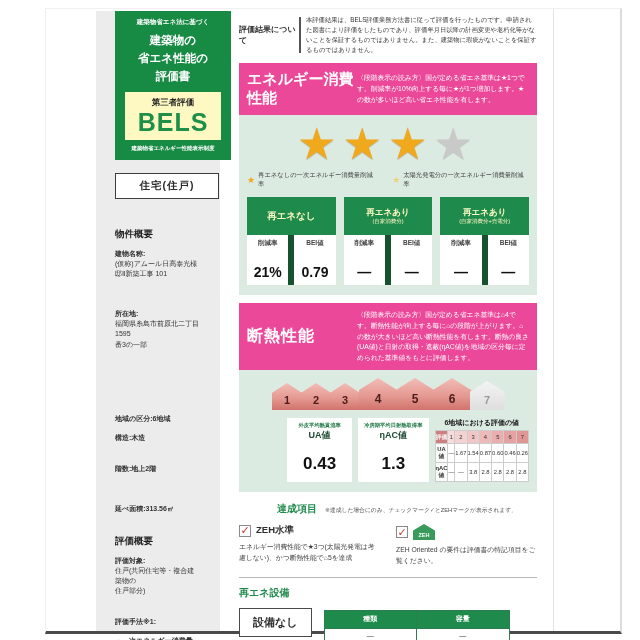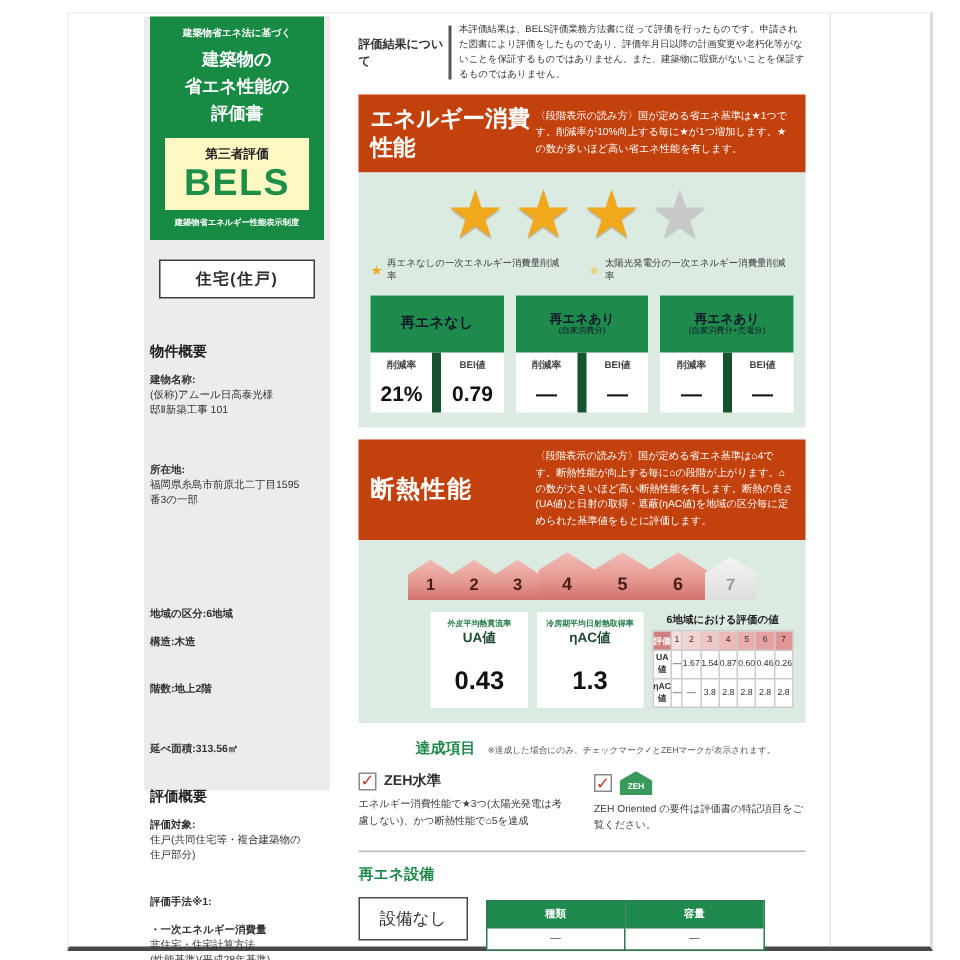--- a/index.html
+++ b/index.html
@@ -1,21 +1,21 @@
 <!DOCTYPE html>
 <html><head>
 <meta charset="utf-8">
 <style>
   * { margin:0; padding:0; box-sizing:border-box; }
   html,body { width:640px; height:640px; background:#ffffff; font-family:"Liberation Sans","DejaVu Sans",sans-serif; color:#222; overflow:hidden; }
   .photo { position:absolute; left:45px; top:8px; width:577px; height:626px; background:#fff; border:1px solid #f0f0f0; border-right:2px solid #dcdcdc; border-bottom:3px solid #4a4a4a; }
   .sheet-edge { position:absolute; left:507px; top:0; width:1px; height:100%; background:#e3e3e3; }
 
   
-  .sidebar { position:absolute; left:50px; top:2px; width:124px; height:516px; background:#ececec; padding:0 4px; }
+  .sidebar { position:absolute; left:50px; top:2px; width:124px; height:620px; background:#ececec; padding:0 19px; }
   .cert { background:#178a44; width:116px; margin:0 auto; padding:7px 4px 8px; text-align:center; }
   .cert .law-note { color:#fff; font-size:6.5px; font-weight:bold; }
   .cert .cert-title { color:#fff; font-size:11.5px; font-weight:bold; line-height:1.55; margin-top:5px; white-space:pre-line; }
   .bels-box { background:#fef9c3; width:96px; margin:7px auto 0; padding:5px 0 4px; }
   .bels-box .third { font-size:8.5px; font-weight:bold; color:#222; }
   .bels-box .logo { font-size:25px; font-weight:800; color:#1d8f48; letter-spacing:1px; line-height:1.05; }
   .cert .system { color:#fff; font-size:5.5px; font-weight:bold; margin-top:5px; }
   .btype { background:#fff; border:1.5px solid #3c3c3c; width:104px; margin:13px auto 0; padding:5px 0; text-align:center; font-size:10.5px; font-weight:bold; color:#2b2b2b; letter-spacing:1px; }
   .sb-h { font-size:9.5px; font-weight:bold; color:#1f1f1f; margin-top:29px; }
   .sb-field { margin-top:8px; font-size:7px; color:#333; line-height:1.45; }
@@ -24,45 +24,45 @@
   .sb-inline { font-size:7px; font-weight:bold; color:#333; }
   .gap-xl { margin-top:64px; } .gap-l { margin-top:30px; } .gap-m { margin-top:21px; } .gap-s { margin-top:9px; }
 
   
   .main { position:absolute; left:193px; top:6px; width:298px; }
   .about { display:flex; align-items:center; }
   .about .a-label { width:60px; font-size:8px; font-weight:bold; color:#333; flex:none; }
   .about .a-rule { width:2px; background:#555; align-self:stretch; margin:2px 5px 2px 0; }
   .about .a-text { font-size:6.3px; color:#333; line-height:1.6; flex:1; }
 
-  .blackbar { background:#c2410c; display:flex; margin-top:8px; padding:7px 8px; align-items:center; }
+  .blackbar { background:#ec4899; display:flex; margin-top:8px; padding:7px 8px; align-items:center; }
   .blackbar .bb-title { color:#fff; font-weight:bold; flex:1; }
   .bb1 .bb-title { font-size:15px; }
   .bb2 .bb-title { font-size:16px; letter-spacing:1px; }
   .blackbar .bb-note { color:#fff; font-size:6.8px; line-height:1.55; width:172px; flex:none; }
 
   .greenpanel { background:#dcebe1; padding:6px 8px 10px; }
   .stars { text-align:center; font-size:44px; line-height:1.05; letter-spacing:6px; }
   .star-gold { color:#f0a81c; text-shadow:0 1px 1px rgba(120,70,0,.35); }
   .star-gray { color:#c9c9c9; text-shadow:0 1px 1px rgba(0,0,0,.15); }
   .star-legend { display:flex; justify-content:center; gap:14px; margin-top:4px; }
   .star-legend .leg { display:flex; align-items:center; gap:3px; font-size:6.3px; color:#3a3a3a; }
   .leg .mini-star { font-size:9px; line-height:1; }
   .mini-gold { color:#f0a81c; } .mini-pale { color:#e8d27a; }
 
   .res-row { display:flex; gap:8px; margin-top:8px; }
   .res-box { flex:1; background:#fff; }
-  .res-head { background:#1e8a4c; color:#0f172a; text-align:center; height:38px; display:flex; flex-direction:column; justify-content:center; line-height:1.15; }
+  .res-head { background:#1e8a4c; color:#fef9c3; text-align:center; height:38px; display:flex; flex-direction:column; justify-content:center; line-height:1.15; }
   .res-head .rh-main { font-size:8.5px; font-weight:bold; }
   .res-head .rh-sub { font-size:5.5px; }
   .res-body { display:flex; }
   .res-cell { flex:1; text-align:center; padding:4px 0 5px; }
   .res-cell + .res-cell { border-left:6px solid #14532d; }
   .res-cell .rc-l { font-size:6.5px; font-weight:bold; color:#444; }
-  .res-cell .rc-v { font-size:14px; font-weight:bold; color:#111; margin-top:6px; }
+  .res-cell .rc-v { font-size:14px; font-weight:bold; color:#111; margin-top:16px; }
 
   .houses { display:flex; align-items:flex-end; justify-content:center; margin-top:2px; }
   .house { clip-path:polygon(50% 0,100% 38%,100% 100%,0 100%,0 38%); display:flex; align-items:flex-end; justify-content:center; font-weight:bold; margin:0 -1px; }
   .house.sm { width:31px; height:27px; font-size:11px; }
   .house.lg { width:39px; height:32px; font-size:12px; }
   .house.off { width:35px; height:29px; font-size:11px; }
   .house.on { background:linear-gradient(180deg,#f3bcb6 0%,#e59a93 55%,#d1736c 100%); color:#4a1d1a; }
   .house.off { background:linear-gradient(180deg,#f4f4f4 0%,#dedede 100%); color:#9a9a9a; }
   .house span { margin-bottom:4px; }
 
@@ -89,21 +89,21 @@
   .ach-title-row { display:flex; align-items:center; gap:5px; }
   .checkbox { width:12px; height:12px; border:1.5px solid #8a8a8a; background:#fff; display:flex; align-items:center; justify-content:center; font-size:11px; font-weight:bold; color:#c0392b; flex:none; }
   .ach-title { font-size:9.5px; font-weight:bold; color:#2e2e2e; }
   .zeh-badge { clip-path:polygon(50% 0,100% 40%,100% 100%,0 100%,0 40%); background:#3a9a5c; color:#fff; font-size:5.5px; font-weight:bold; width:22px; height:16px; display:flex; align-items:flex-end; justify-content:center; }
   .zeh-badge span { margin-bottom:2px; }
   .ach-desc { font-size:6.8px; color:#3c3c3c; line-height:1.6; margin-top:5px; }
   .divider { border-top:1px solid #b8b8b8; margin-top:10px; }
 
   .renew { margin-top:8px; }
   .renew-row { display:flex; align-items:flex-start; gap:12px; margin-top:8px; }
-  .renew-status { border:1.5px solid #4a4a4a; background:#fff; padding:6px 13px; font-size:11px; font-weight:normal; color:#2e2e2e; }
+  .renew-status { border:1.5px solid #4a4a4a; background:#fff; padding:6px 13px; font-size:11px; font-weight:bold; color:#2e2e2e; }
   table.renew-t { border-collapse:collapse; width:186px; margin-top:2px; }
   table.renew-t td { border:1px solid #2e7d4f; text-align:center; font-size:7px; padding:3.5px 0; }
   table.renew-t .rt-h { background:#1e8a4c; color:#fff; font-weight:bold; }
   table.renew-t .rt-v { background:#fff; color:#333; }
 
   .evalinfo { margin-top:10px; }
 </style>
 </head>
 <body>
 

